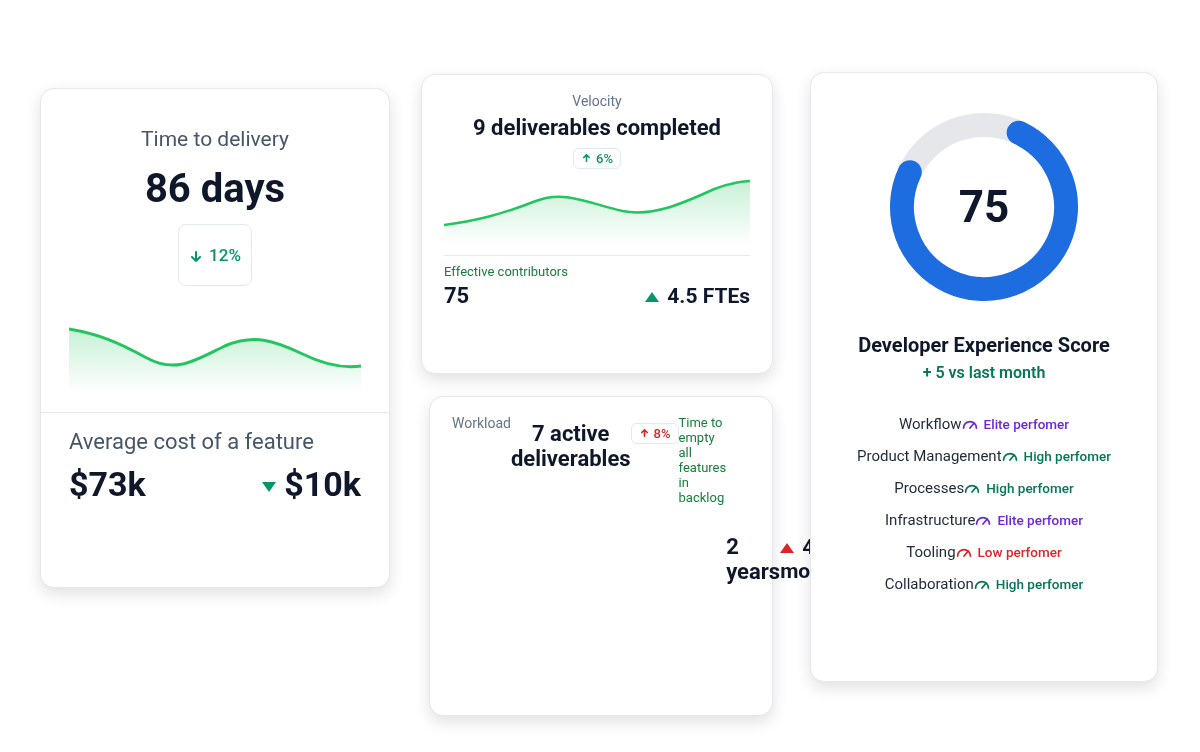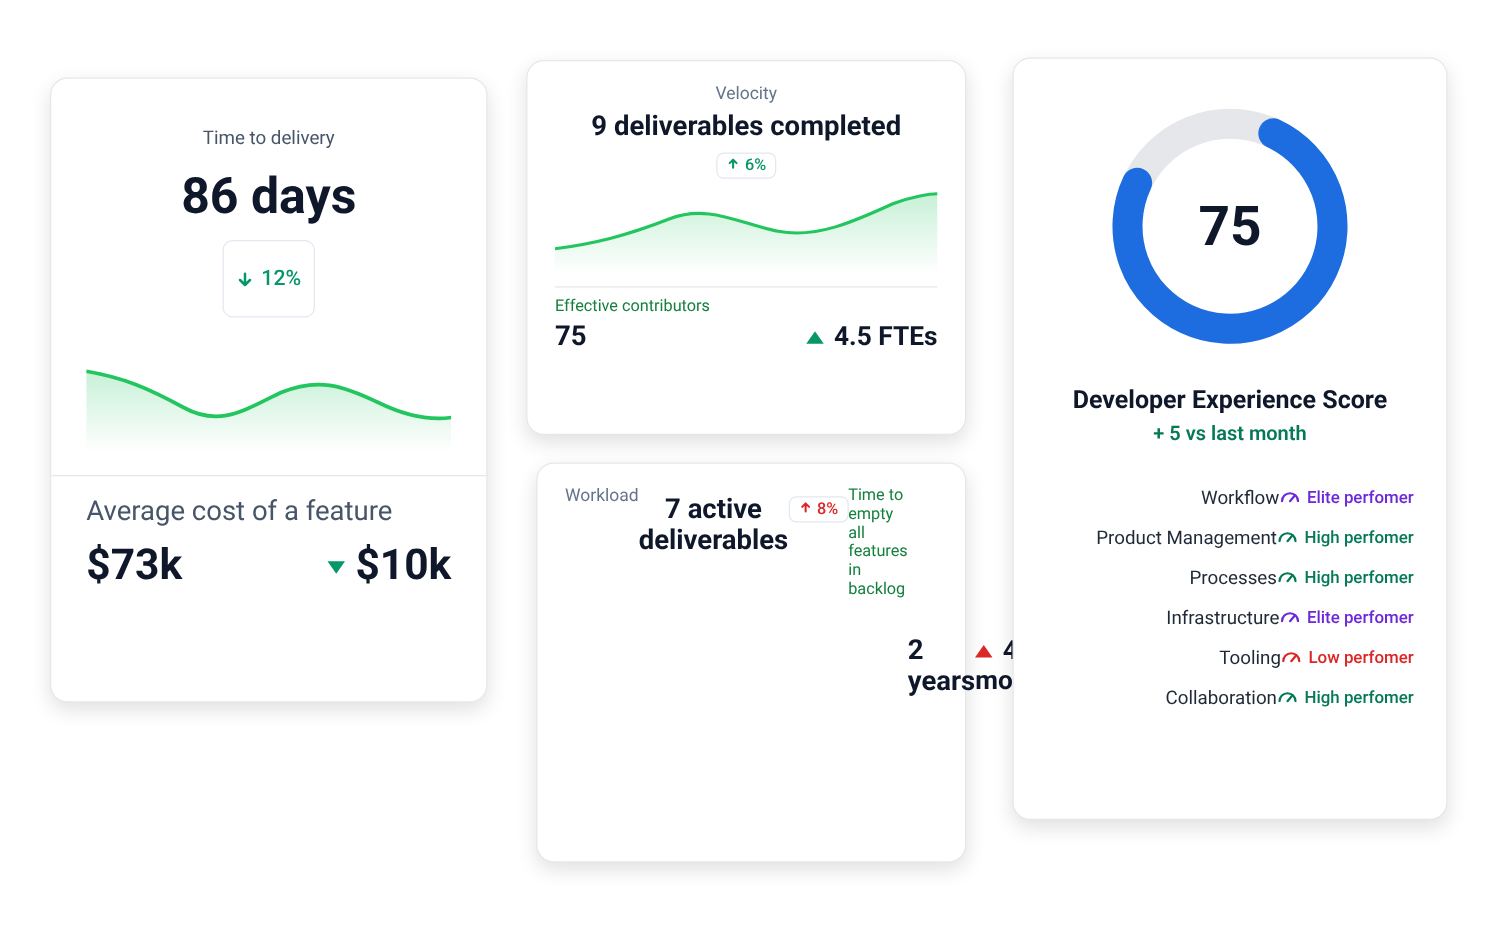--- a/index.html
+++ b/index.html
@@ -10,30 +10,31 @@
     height: 752px;
     position: relative;
     color: #0f172a;
   }
   .card {
     position: absolute;
     background: #fff;
     border-radius: 14px;
     border: 1px solid #e5e7eb;
     box-shadow: 0 6px 16px rgba(0,0,0,0.12);
+    margin-top: 26px;
   }
   
   .card-delivery {
     left: 40px; top: 62px;
     width: 350px;
     height: 500px;
     padding: 28px 28px 22px 28px;
     display: flex; flex-direction: column;
   }
-  .ttd-title { color:#475569; font-size:15px; text-align:center; margin-top:10px; }
+  .ttd-title { color:#475569; font-size:21px; text-align:center; margin-top:10px; }
   .ttd-value { font-size:40px; font-weight:700; text-align:center; margin-top:14px; }
   .chip {
     display:inline-flex; align-items:center; gap:6px;
     border:1px solid #e2e8f0; border-radius:8px;
     padding:20px 10px; font-size:17px; font-weight:500;
     margin-top:12px;
   }
   .chip-wrap { text-align:center; }
   .chip.green { color:#059669; }
   .arrow-down-icon, .arrow-up-icon { width:14px; height:14px; display:inline-block; }
@@ -88,21 +89,21 @@
   }
   .donut-wrap { position:relative; width:200px; height:200px; margin:8px auto 0 auto; }
   .donut-center {
     position:absolute; top:0; left:0; width:100%; height:100%;
     display:flex; align-items:center; justify-content:center;
     font-size:44px; font-weight:700;
   }
   .dx-title { text-align:center; font-size:20px; font-weight:700; margin-top:26px; }
   .dx-delta { text-align:center; color:#047857; font-size:16px; font-weight:600; margin-top:6px; }
   .cat-list { margin-top:26px; }
-  .cat-row { display:flex; justify-content:flex-end; align-items:center; padding:7px 0; font-size:15px; }
+  .cat-row { display:flex; justify-content:center; align-items:center; padding:7px 0; font-size:15px; }
   .cat-name { color:#1f2937; }
   .perf { display:inline-flex; align-items:center; gap:6px; font-size:13.5px; font-weight:500; }
   .perf.elite { color:#6d28d9; }
   .perf.high { color:#047857; }
   .perf.low { color:#dc2626; }
   .gauge-icon { width:16px; height:10px; display:inline-block; }
 </style>
 </head>
 <body>
 

